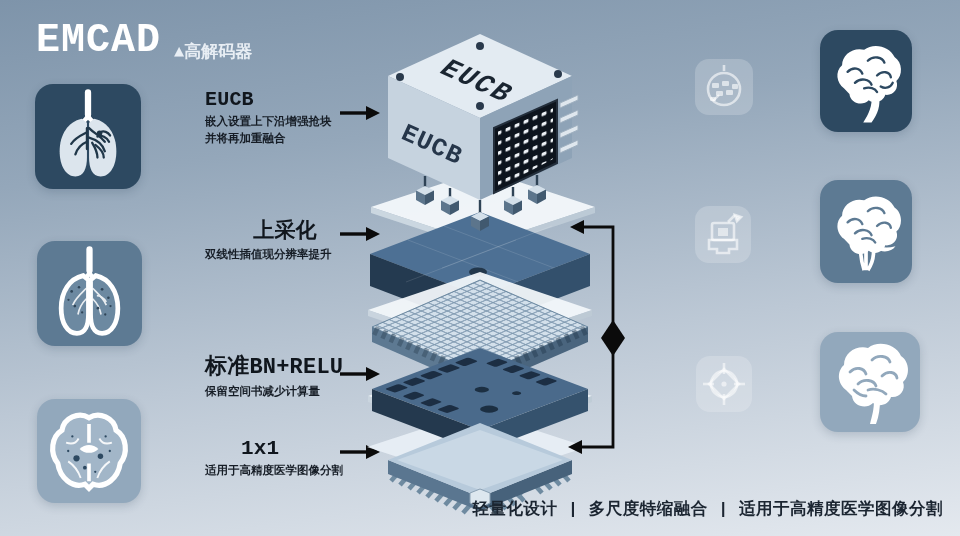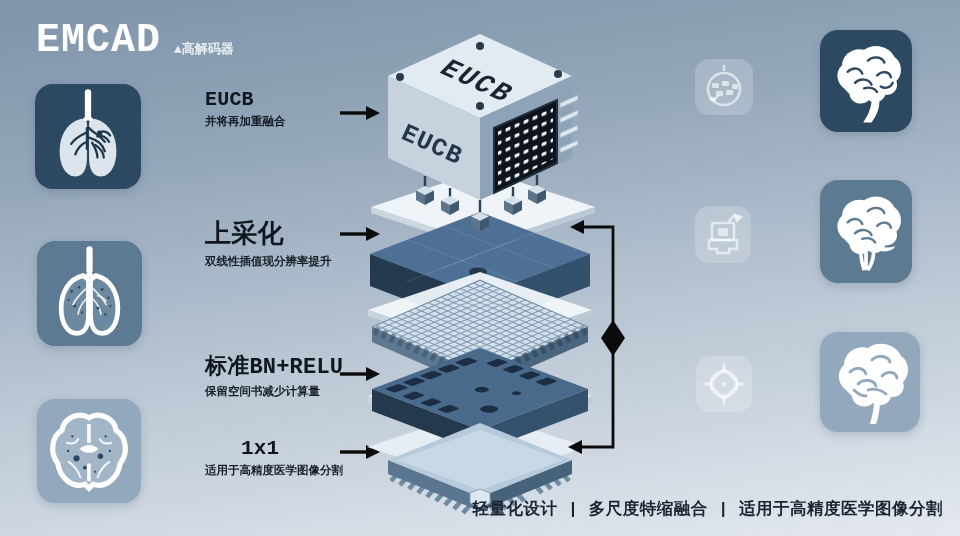--- a/index.html
+++ b/index.html
@@ -3,21 +3,21 @@
 <meta charset="utf-8">
 <style>
   html,body{margin:0;padding:0;}
   .canvas{
     position:relative;width:960px;height:536px;overflow:hidden;
     font-family:Liberation Mono, monospace;
     background:linear-gradient(172deg,#7e94aa 0%,#94a7ba 28%,#bcc8d5 62%,#e4e9ef 100%);
     padding-left:9px;
   }
   .title{position:absolute;left:36px;top:18px;color:#fff;font-size:40px;font-weight:800;letter-spacing:1px;}
-  .subtitle{position:absolute;left:174px;top:40px;color:#e8eef4;font-size:13px;font-weight:700;}
+  .subtitle{position:absolute;left:174px;top:40px;color:#e8eef4;font-size:17px;font-weight:700;}
   .icon-card{position:absolute;border-radius:18px;box-shadow:0 3px 10px rgba(30,50,70,.18);}
   .ghost-card{position:absolute;border-radius:14px;background:rgba(255,255,255,.20);}
   .ann{position:absolute;left:205px;width:160px;color:#10161d;}
   .ann h3{margin:0 0 3px 0;font-size:20px;font-weight:800;letter-spacing:.2px;}
   .ann p{margin:0;font-size:11.5px;line-height:1.45;font-weight:600;color:#161d26;}
   .footer{position:absolute;right:26px;bottom:16px;font-size:16.5px;font-weight:800;color:#1b2531;letter-spacing:.5px;}
   svg{display:block;}
   .stack-svg{position:absolute;left:0;top:0;}
 </style>
 </head>
@@ -97,24 +97,25 @@
           <circle cx="66" cy="36" r="1.1"></circle>
           <circle cx="56" cy="70" r="1.1"></circle>
         <circle cx="30" cy="50" r="1.1"></circle>
           <circle cx="70" cy="50" r="1.1"></circle>
       </g>
     </svg>
   </div>
 
   <div class="ann" style="top:88px;">
     <h3>EUCB</h3>
+    <p>嵌入设置上下沿增强抢块</p>
     <p>并将再加重融合</p>
   </div>
   <div class="ann" style="top:216px;">
-    <h3 style="font-size:26px;">上采化</h3>
+    <h3 style="font-size:21px;text-align:center;">上采化</h3>
     <p>双线性插值现分辨率提升</p>
   </div>
   <div class="ann" style="top:351px;width:180px;">
     <h3 style="font-size:22px;">标准BN+RELU</h3>
     <p>保留空间书减少计算量</p>
   </div>
   <div class="ann" style="top:437px;">
     <h3 style="font-size:21px;margin-left:36px;">1x1</h3>
     <p>适用于高精度医学图像分割</p>
   </div>

